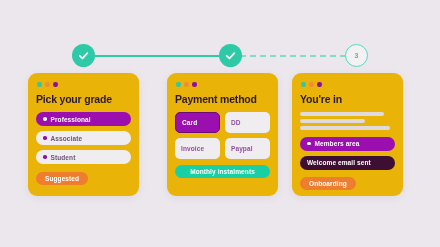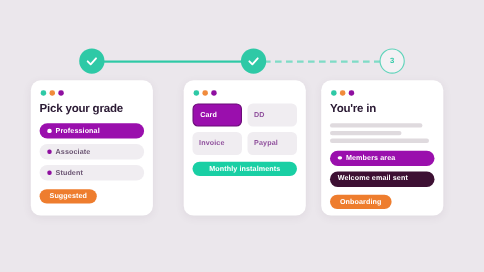--- a/index.html
+++ b/index.html
@@ -71,21 +71,21 @@
   #node-1 { left: 0; }
   #node-2 { left: 147px; }
   #node-3 { left: 273px; }
 
   
   .card {
     position: absolute;
     top: 73px;
     width: 111px;
     height: 123px;
-    background: #ffffff;
+    background: #eab308;
     border-radius: 9px;
     box-shadow: 0 2px 8px rgba(80,50,90,0.07);
     box-sizing: border-box;
     padding: 8px 8px 0 8px;
   }
   #card-1 { left: 28px; }
   #card-2 { left: 167px; }
   #card-3 { left: 292px; }
 
   .dots {
@@ -288,20 +288,21 @@
   <div id="suggested-pill" class="pill orange">Suggested</div>
 </div>
 
 <div id="card-2" class="card">
   <div class="dots">
     <span class="dot teal"></span>
     <span class="dot orange"></span>
     <span class="dot purple"></span>
   </div>
 
+  <div class="card-title">Payment method</div>
 
   <div class="tile-grid">
     <div class="tile sel">
       <span>Card</span>
     </div>
     <div class="tile unsel">
       <span>DD</span>
     </div>
     <div class="tile unsel">
       <span>Invoice</span>

